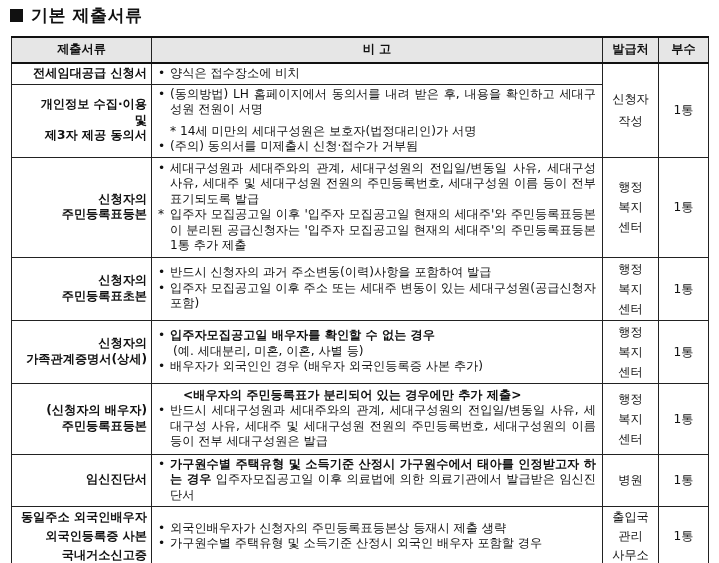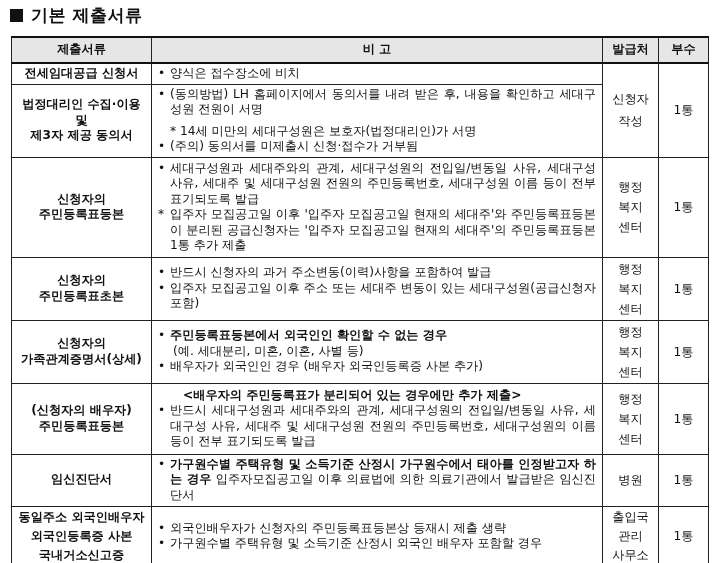--- a/index.html
+++ b/index.html
@@ -30,21 +30,21 @@
     border: 1px solid #222;
     padding: 1px 4px;
     vertical-align: middle;
   }
   table tr:first-child th { border-top: 2px solid #111; }
   table tr:last-child td { border-bottom: 2px solid #111; }
   th {
     background: #e6e6e6; font-weight: bold; height: 22px;
     text-align: center; border-bottom: 2px solid #111 !important;
   }
-  td.doc { text-align: center; font-weight: bold; }
+  td.doc { text-align: right; font-weight: bold; }
   td.issuer, td.copies { text-align: center; line-height: 20px; }
   td.note { padding: 2px 6px 2px 6px; }
   .item { position: relative; padding-left: 12px; text-align: justify; }
   .item .mk { position: absolute; left: 0; top: 0; }
   .sub { padding-left: 12px; margin-top: 6px; }
   .b { font-weight: bold; }
   .center-b { font-weight: bold; padding-left: 2px; margin-left: 23px; }
 </style>
 </head>
 <body>
@@ -77,21 +77,21 @@
           <span class="mk">•</span>
           <span>양식은 접수장소에 비치</span>
         </div>
       </td>
       <td class="issuer" rowspan="2" style="line-height:22px;padding:0 2px">신청자 작성</td>
       <td class="copies" rowspan="2">1통</td>
     </tr>
 
     <tr style="height:68px">
       <td class="doc">
-        <div>법정대리인 수집·이용</div>
+        <div>개인정보 수집·이용</div>
         <div>및</div>
         <div>제3자 제공 동의서</div>
       </td>
       <td class="note">
         <div class="item">
           <span class="mk">•</span>
           <span>(동의방법) LH 홈페이지에서 동의서를 내려 받은 후, 내용을 확인하고 세대구성원 전원이 서명</span>
         </div>
         <div class="sub">* 14세 미만의 세대구성원은 보호자(법정대리인)가 서명</div>
         <div class="item">
@@ -148,21 +148,21 @@
     </tr>
 
     <tr style="height:61px">
       <td class="doc">
         <div>신청자의</div>
         <div>가족관계증명서(상세)</div>
       </td>
       <td class="note">
         <div class="item">
           <span class="mk">•</span>
-          <span class="b">주민등록표등본에서 외국인인 확인할 수 없는 경우</span>
+          <span class="b">입주자모집공고일 배우자를 확인할 수 없는 경우</span>
           <div style="padding-left:3px">(예. 세대분리, 미혼, 이혼, 사별 등)</div>
         </div>
         <div class="item">
           <span class="mk">•</span>
           <span>배우자가 외국인인 경우 (배우자 외국인등록증 사본 추가)</span>
         </div>
       </td>
       <td class="issuer">
         <div>행정</div>
         <div>복지</div>
@@ -173,21 +173,21 @@
 
     <tr style="height:71px">
       <td class="doc">
         <div>(신청자의 배우자)</div>
         <div>주민등록표등본</div>
       </td>
       <td class="note">
         <div class="center-b">&lt;배우자의 주민등록표가 분리되어 있는 경우에만 추가 제출&gt;</div>
         <div class="item">
           <span class="mk">•</span>
-          <span>반드시 세대구성원과 세대주와의 관계, 세대구성원의 전입일/변동일 사유, 세대구성 사유, 세대주 및 세대구성원 전원의 주민등록번호, 세대구성원의 이름 등이 전부 표기되도록 발급</span>
+          <span>반드시 세대구성원과 세대주와의 관계, 세대구성원의 전입일/변동일 사유, 세대구성 사유, 세대주 및 세대구성원 전원의 주민등록번호, 세대구성원의 이름 등이 전부 세대구성원은 발급</span>
         </div>
       </td>
       <td class="issuer">
         <div>행정</div>
         <div>복지</div>
         <div>센터</div>
       </td>
       <td class="copies">1통</td>
     </tr>
 

